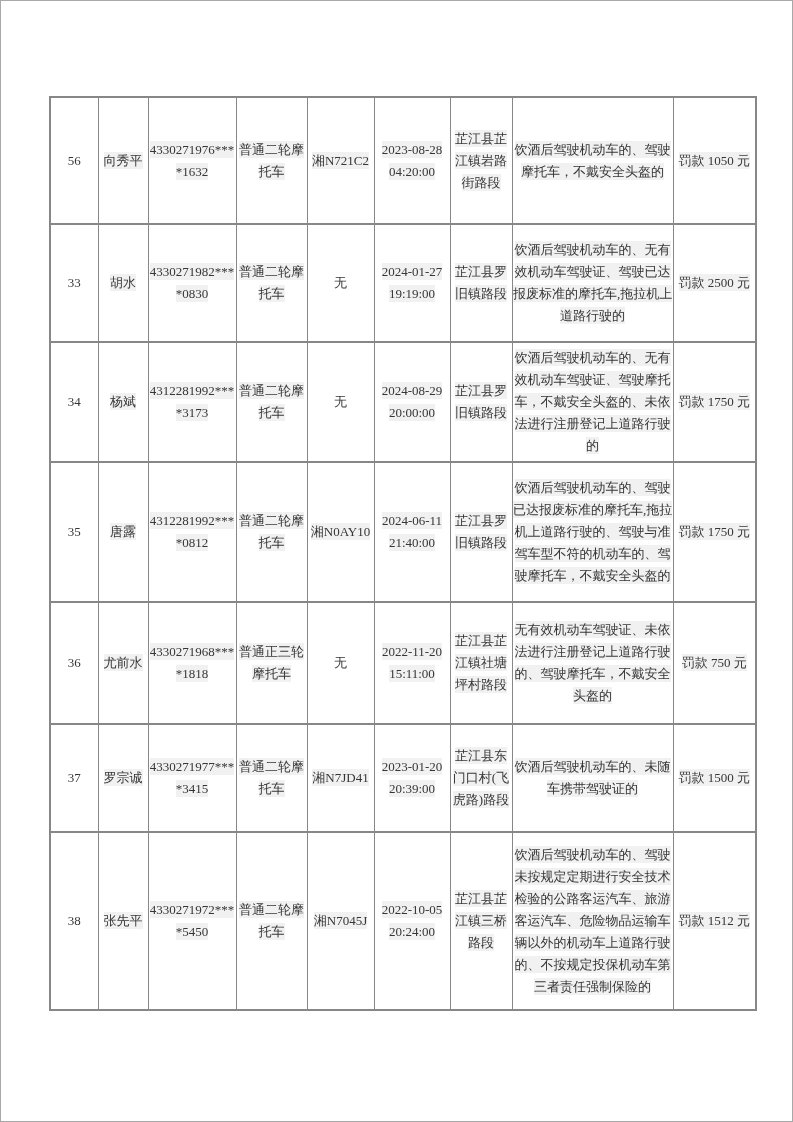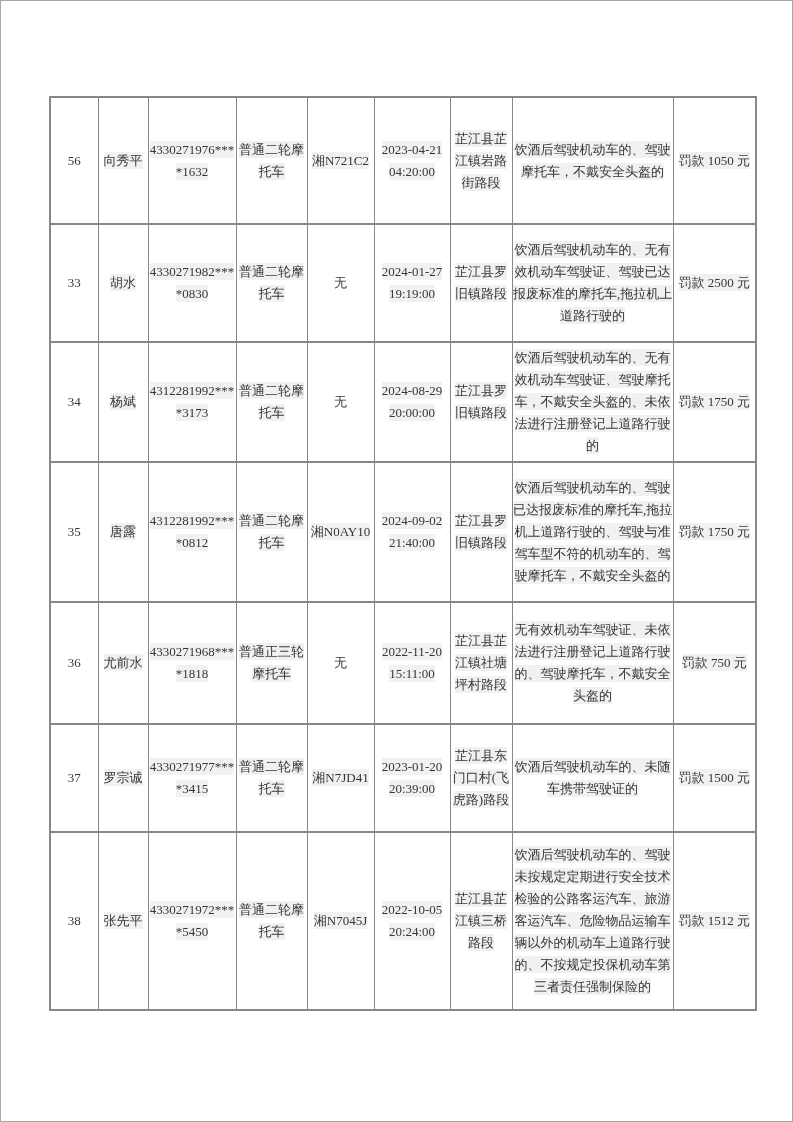--- a/index.html
+++ b/index.html
@@ -71,21 +71,21 @@
         <col style="width:83px">
     </colgroup>
 
     <tbody>
         <tr style="height:127px">
       <td class="c-no"><span>56</span></td>
       <td class="c-name"><span class="hl">向秀平</span></td>
       <td class="c-id"><span class="hl">4330271976****1632</span></td>
       <td class="c-veh"><span class="hl">普通二轮摩托车</span></td>
       <td class="c-plate"><span class="hl">湘N721C2</span></td>
-      <td class="c-time"><span class="hl">2023-04-21 04:20:00</span></td>
+      <td class="c-time"><span class="hl">2023-08-28 04:20:00</span></td>
       <td class="c-loc"><span class="hl">芷江县芷江镇岩路街路段</span></td>
       <td class="c-vio"><span class="hl">饮酒后驾驶机动车的、驾驶摩托车，不戴安全头盔的</span></td>
       <td class="c-fine"><span class="hl">罚款 1050 元</span></td>
     </tr>
 
     <tr style="height:118px">
       <td class="c-no"><span>33</span></td>
       <td class="c-name"><span class="hl">胡水</span></td>
       <td class="c-id"><span class="hl">4330271982****0830</span></td>
       <td class="c-veh"><span class="hl">普通二轮摩托车</span></td>
@@ -107,21 +107,21 @@
       <td class="c-vio"><span class="hl">饮酒后驾驶机动车的、无有效机动车驾驶证、驾驶摩托车，不戴安全头盔的、未依法进行注册登记上道路行驶的</span></td>
       <td class="c-fine"><span class="hl">罚款 1750 元</span></td>
     </tr>
 
     <tr style="height:140px">
       <td class="c-no"><span>35</span></td>
       <td class="c-name"><span class="hl">唐露</span></td>
       <td class="c-id"><span class="hl">4312281992****0812</span></td>
       <td class="c-veh"><span class="hl">普通二轮摩托车</span></td>
       <td class="c-plate"><span class="hl">湘N0AY10</span></td>
-      <td class="c-time"><span class="hl">2024-09-02 21:40:00</span></td>
+      <td class="c-time"><span class="hl">2024-06-11 21:40:00</span></td>
       <td class="c-loc"><span class="hl">芷江县罗旧镇路段</span></td>
       <td class="c-vio"><span class="hl">饮酒后驾驶机动车的、驾驶已达报废标准的摩托车,拖拉机上道路行驶的、驾驶与准驾车型不符的机动车的、驾驶摩托车，不戴安全头盔的</span></td>
       <td class="c-fine"><span class="hl">罚款 1750 元</span></td>
     </tr>
 
     <tr style="height:122px">
       <td class="c-no"><span>36</span></td>
       <td class="c-name"><span class="hl">尤前水</span></td>
       <td class="c-id"><span class="hl">4330271968****1818</span></td>
       <td class="c-veh"><span class="hl">普通正三轮摩托车</span></td>

